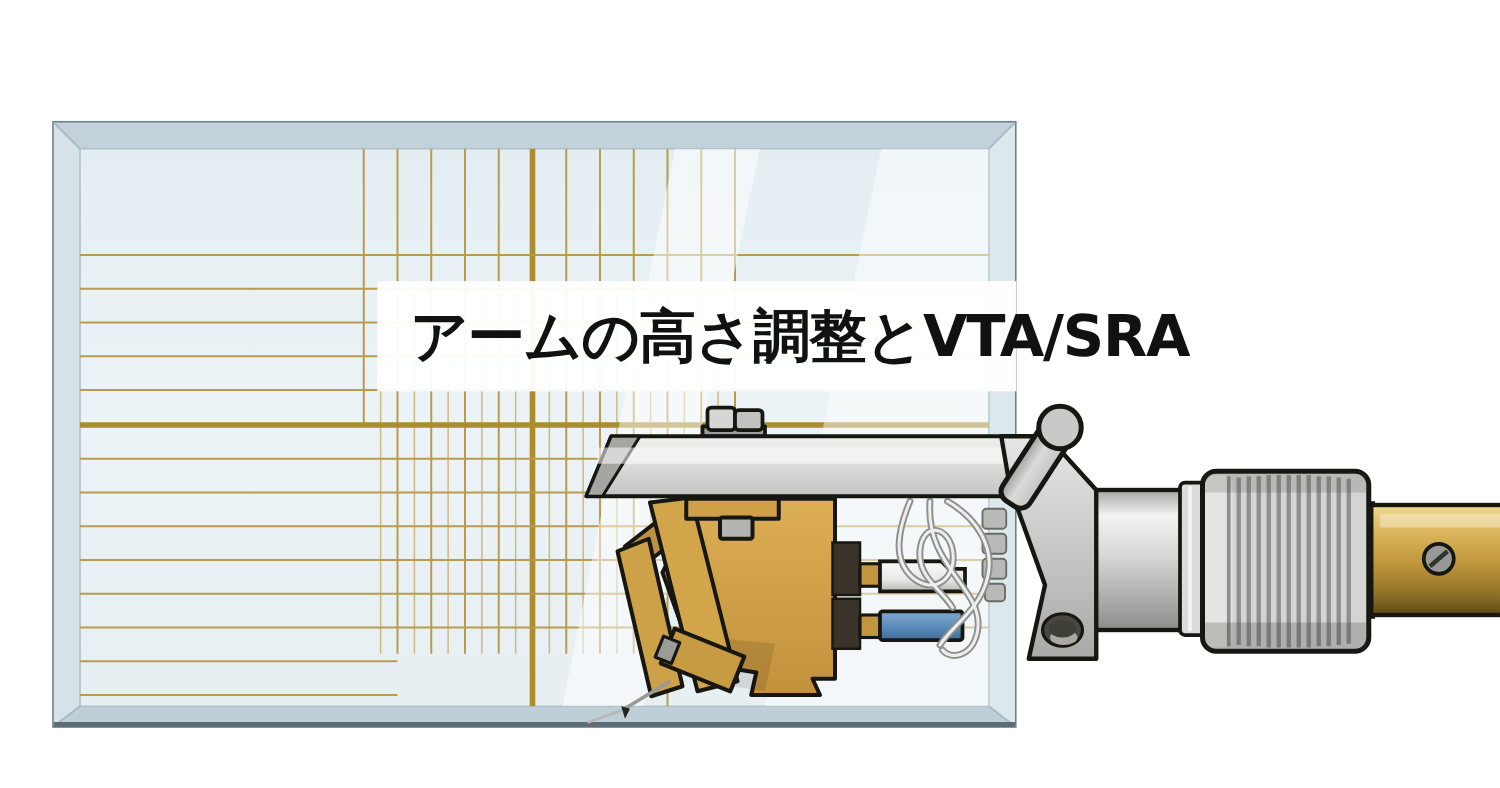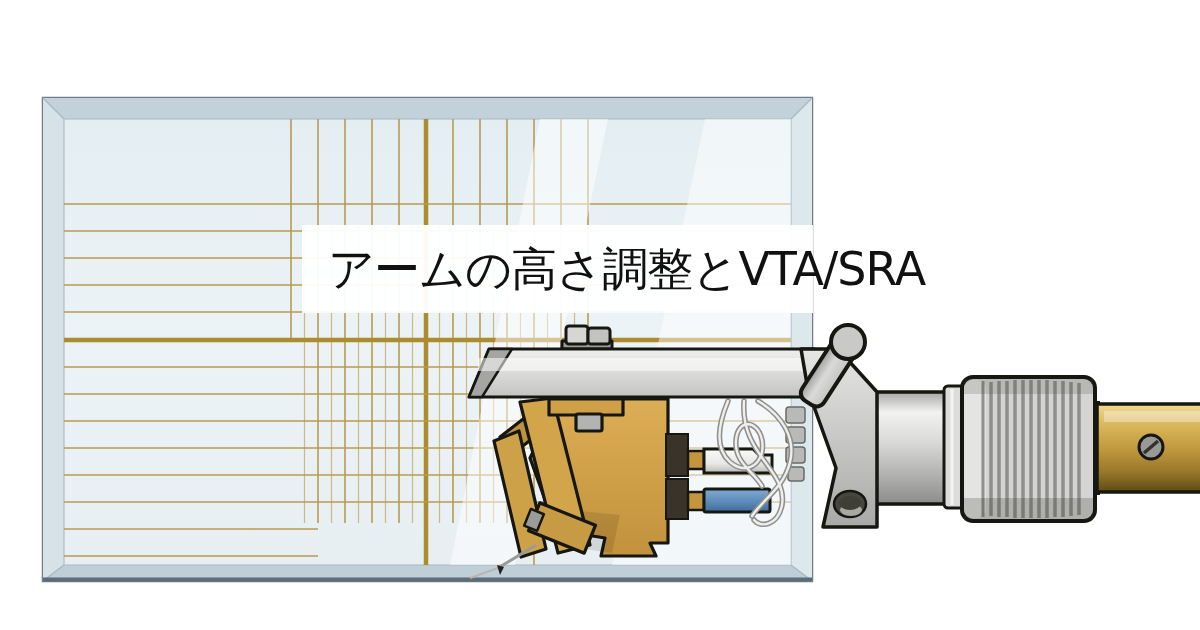--- a/index.html
+++ b/index.html
@@ -20,21 +20,21 @@
     position:absolute;
     left:302px;top:225px;width:511px;height:88px;
     background:var(--band-bg);
   }
   .title-text{
     position:absolute;
     left:328px;top:228px;height:84px;
     display:flex;align-items:center;
     white-space:nowrap;
     font-size:46px;
-    font-weight:400;
+    font-weight:700;
     letter-spacing:-1px;
     color:var(--title-color);
   }
 </style>
 </head>
 <body>
 
 <div class="stage">
 <svg class="scene" width="1200" height="630" viewBox="0 0 1200 630">
   <defs>

